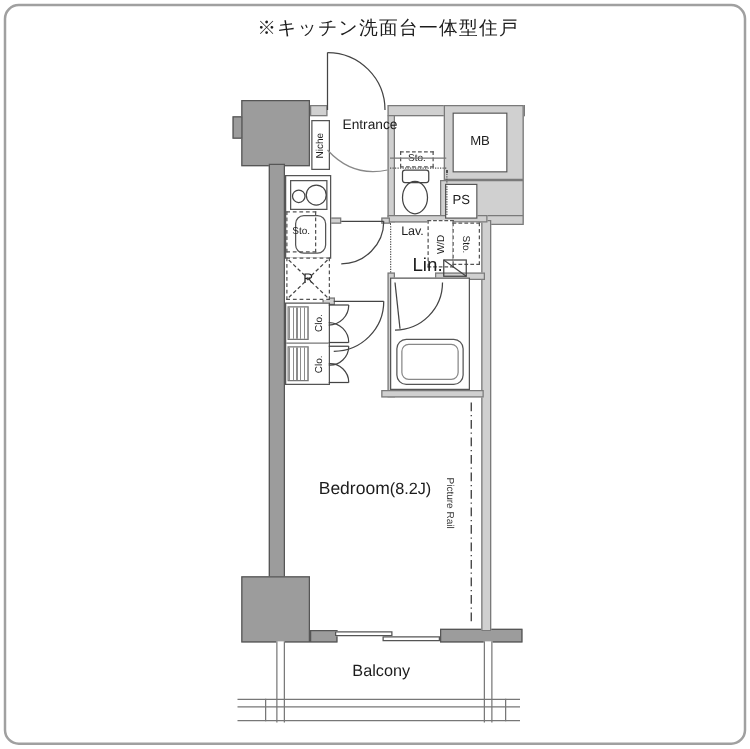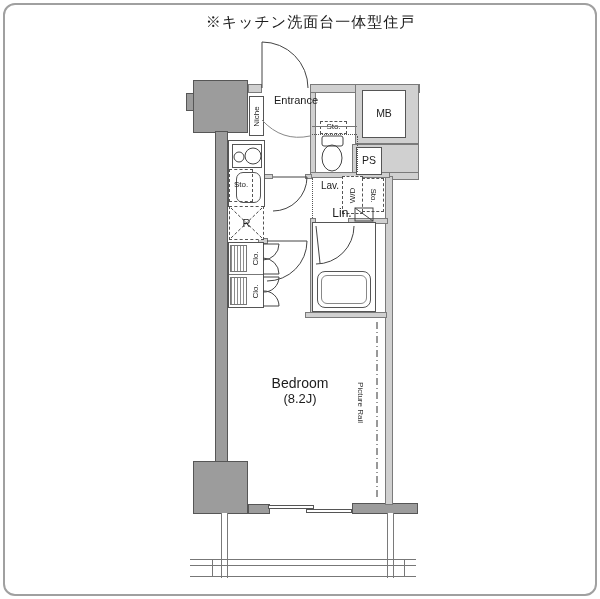--- a/index.html
+++ b/index.html
@@ -93,38 +93,39 @@
        <span>Clo.</span>
     </div>
 
   <div class="abs lbl" style="left:316px;top:179px;width:28px;height:14px;font-size:10px;text-align:right;">Lav.</div>
   <div class="abs dashedbox vlabel rot-ccw" style="left:342px;top:176px;width:21px;height:38px;font-size:8px;">
        <span>W/D</span>
     </div>
   <div class="abs dashedbox vlabel rot-cw" style="left:362px;top:178px;width:22px;height:34px;font-size:8px;">
        <span>Sto.</span>
     </div>
-  <div class="abs lbl" style="left:330px;top:207px;width:24px;height:13px;font-size:12px;">Lin.</div>
+  <div class="abs lbl" style="left:330px;top:207px;width:24px;height:13px;font-size:15px;">Lin.</div>
   <div class="abs dotv" style="left:312px;top:178px;height:40px;"></div>
 
   <div class="abs box" style="left:312px;top:222px;width:64px;height:90px;"></div>
   <div class="abs box" style="left:317px;top:271px;width:54px;height:37px;border-radius:8px;"></div>
   <div class="abs box" style="left:321px;top:275px;width:46px;height:29px;border-radius:6px;border-color:#888;"></div>
 
-  <div class="abs lbl" style="left:240px;top:372px;width:120px;height:38px;font-size:14px;flex-direction:column;">
+  <div class="abs lbl" style="left:240px;top:372px;width:120px;height:38px;font-size:14px;">
        <span>Bedroom</span>
        <span style="font-size:13px;">(8.2J)</span>
     </div>
   <div class="abs vlabel rot-cw" style="left:353px;top:352px;width:14px;height:100px;font-size:8px;color:#333;">
        <span>Picture Rail</span>
     </div>
 
   <div class="abs box" style="left:268px;top:505px;width:46px;height:4px;"></div>
   <div class="abs box" style="left:306px;top:509px;width:46px;height:4px;"></div>
 
+  <div class="abs lbl" style="left:250px;top:528px;width:110px;height:18px;font-size:13px;">Balcony</div>
   <div class="abs rail" style="left:221px;top:513px;width:7px;height:65px;"></div>
   <div class="abs rail" style="left:387px;top:513px;width:7px;height:65px;"></div>
   <div class="abs hline" style="left:190px;top:559px;width:226px;"></div>
   <div class="abs hline" style="left:190px;top:565px;width:226px;"></div>
   <div class="abs hline" style="left:190px;top:576px;width:226px;"></div>
   <div class="abs vline" style="left:212px;top:559px;height:18px;"></div>
   <div class="abs vline" style="left:404px;top:559px;height:18px;"></div>
 
   <svg class="overlay" width="600" height="599" viewBox="0 0 600 599" fill="none" stroke="#444" stroke-width="1">
 

